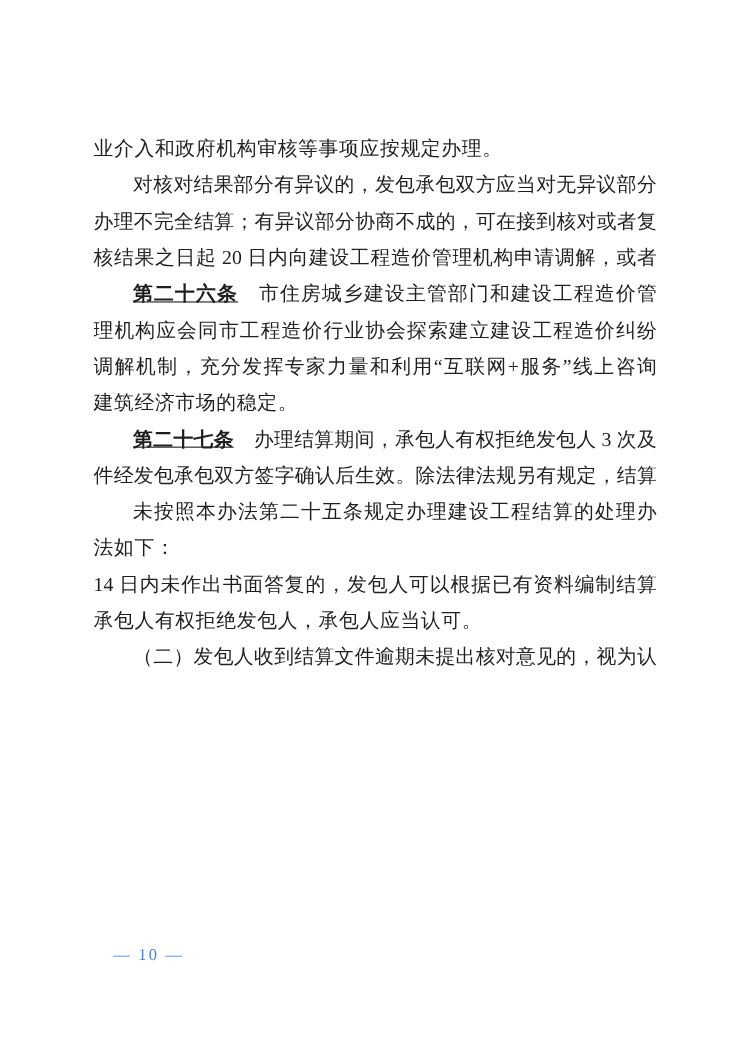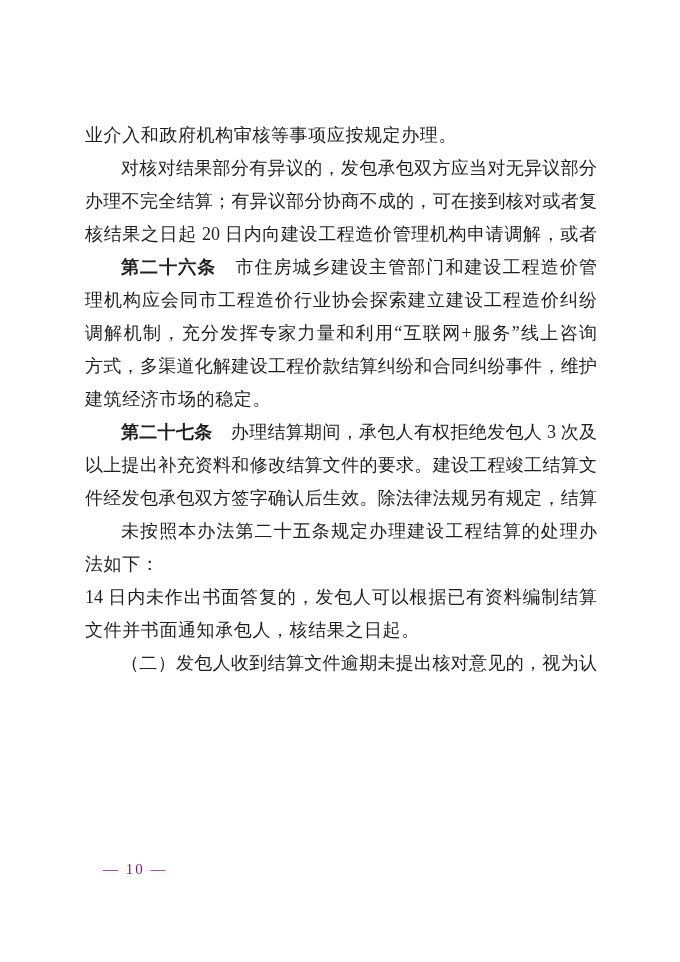--- a/index.html
+++ b/index.html
@@ -32,54 +32,53 @@
   }
   .line.indent {
     text-indent: 2em;
   }
   .line.end {
     text-align-last: left;
     letter-spacing: 0.6px;
   }
   .bold {
     font-weight: bold;
+    text-decoration: underline;
   }
   .footer {
     position: absolute;
     left: 103px;
     top: 861px;
     font-size: 15px;
     letter-spacing: 2px;
-    color: #701a75;
+    color: #3b82f6;
   }
 </style>
 </head>
 <body>
 
 <div class="page">
 
   <div class="textblock">
     <div class="line end">业介入和政府机构审核等事项应按规定办理。</div>
     <div class="line indent">对核对结果部分有异议的，发包承包双方应当对无异议部分</div>
     <div class="line">办理不完全结算；有异议部分协商不成的，可在接到核对或者复</div>
     <div class="line">核结果之日起 20 日内向建设工程造价管理机构申请调解，或者</div>
     <div class="line indent">
       <span class="bold">第二十六条</span><span>　市住房城乡建设主管部门和建设工程造价管</span>
     </div>
     <div class="line">理机构应会同市工程造价行业协会探索建立建设工程造价纠纷</div>
     <div class="line">调解机制，充分发挥专家力量和利用“互联网+服务”线上咨询</div>
-    <div class="line">方式，多渠道化解建设工程价款结算纠纷和合同纠纷事件，维护</div>
     <div class="line end">建筑经济市场的稳定。</div>
     <div class="line indent">
       <span class="bold">第二十七条</span><span>　办理结算期间，承包人有权拒绝发包人 3 次及</span>
     </div>
-    <div class="line">以上提出补充资料和修改结算文件的要求。建设工程竣工结算文</div>
     <div class="line">件经发包承包双方签字确认后生效。除法律法规另有规定，结算</div>
     <div class="line indent">未按照本办法第二十五条规定办理建设工程结算的处理办</div>
     <div class="line end">法如下：</div>
     <div class="line">14 日内未作出书面答复的，发包人可以根据已有资料编制结算</div>
-    <div class="line end">文件并书面通知承包人，核结果之日起。</div>
+    <div class="line end">承包人有权拒绝发包人，承包人应当认可。</div>
     <div class="line indent">（二）发包人收到结算文件逾期未提出核对意见的，视为认</div>
   </div>
 
   <div class="footer">— 10 —</div>
 
 </div>
 
 </body></html>

